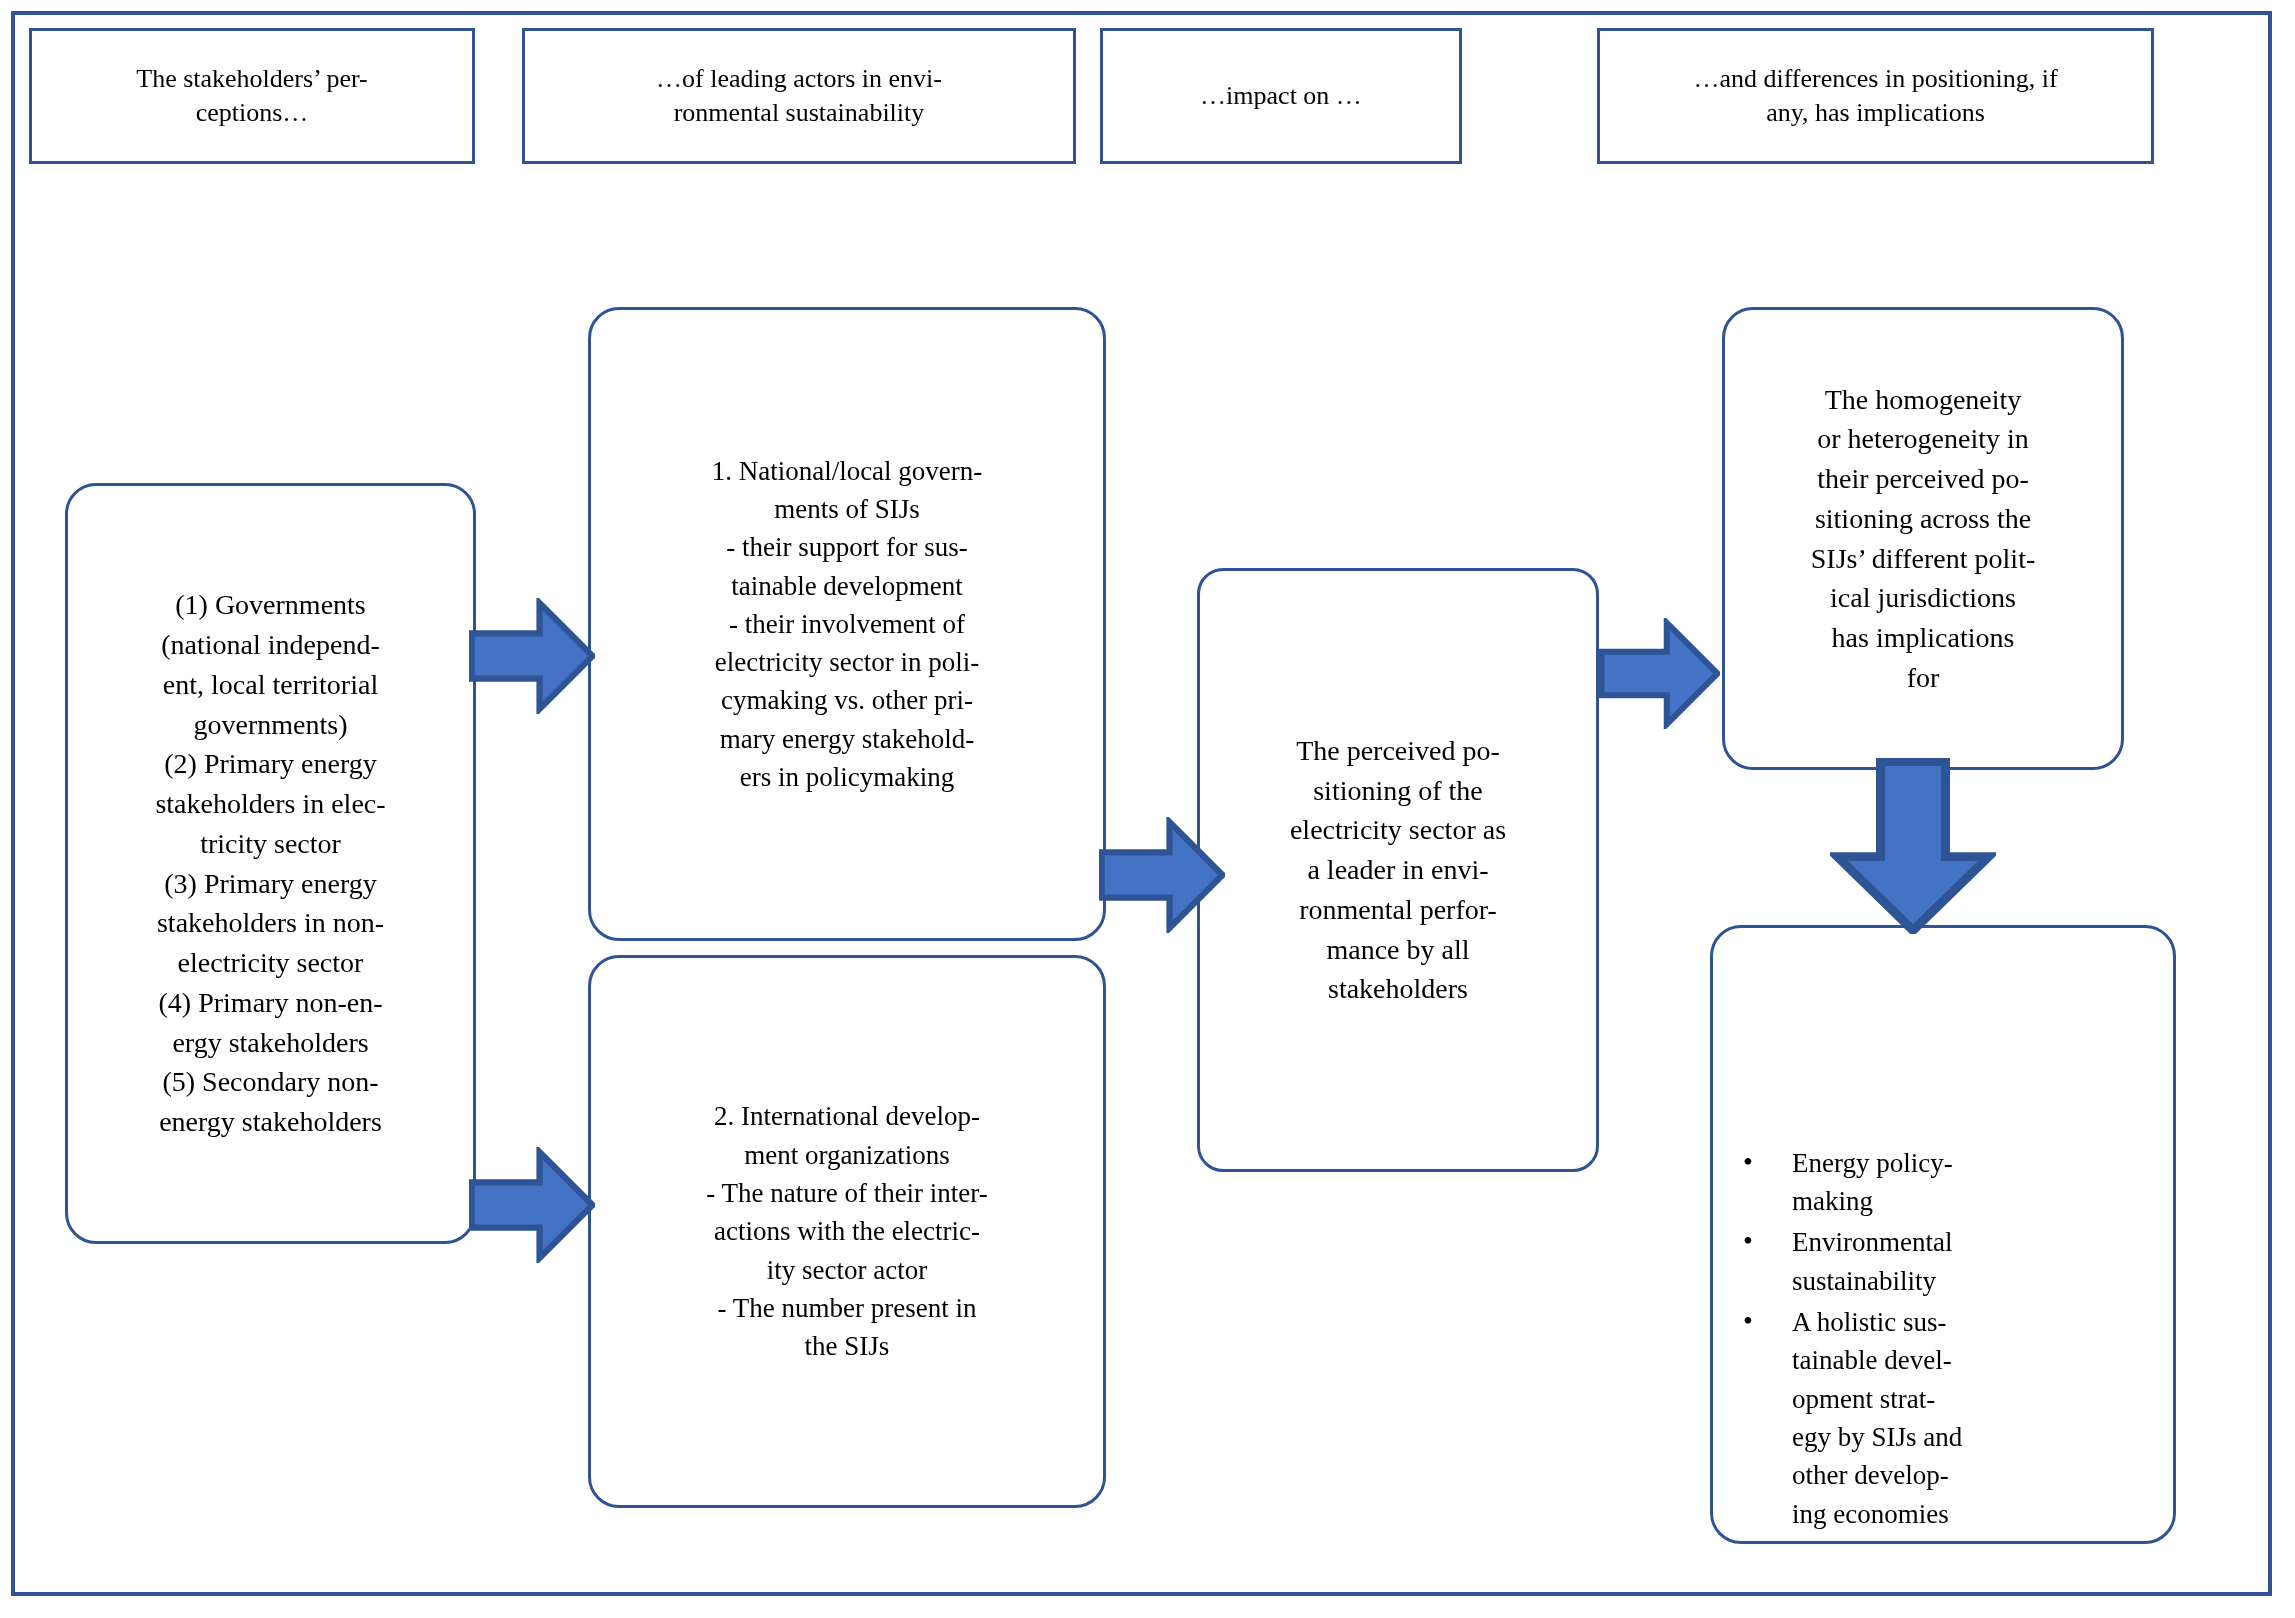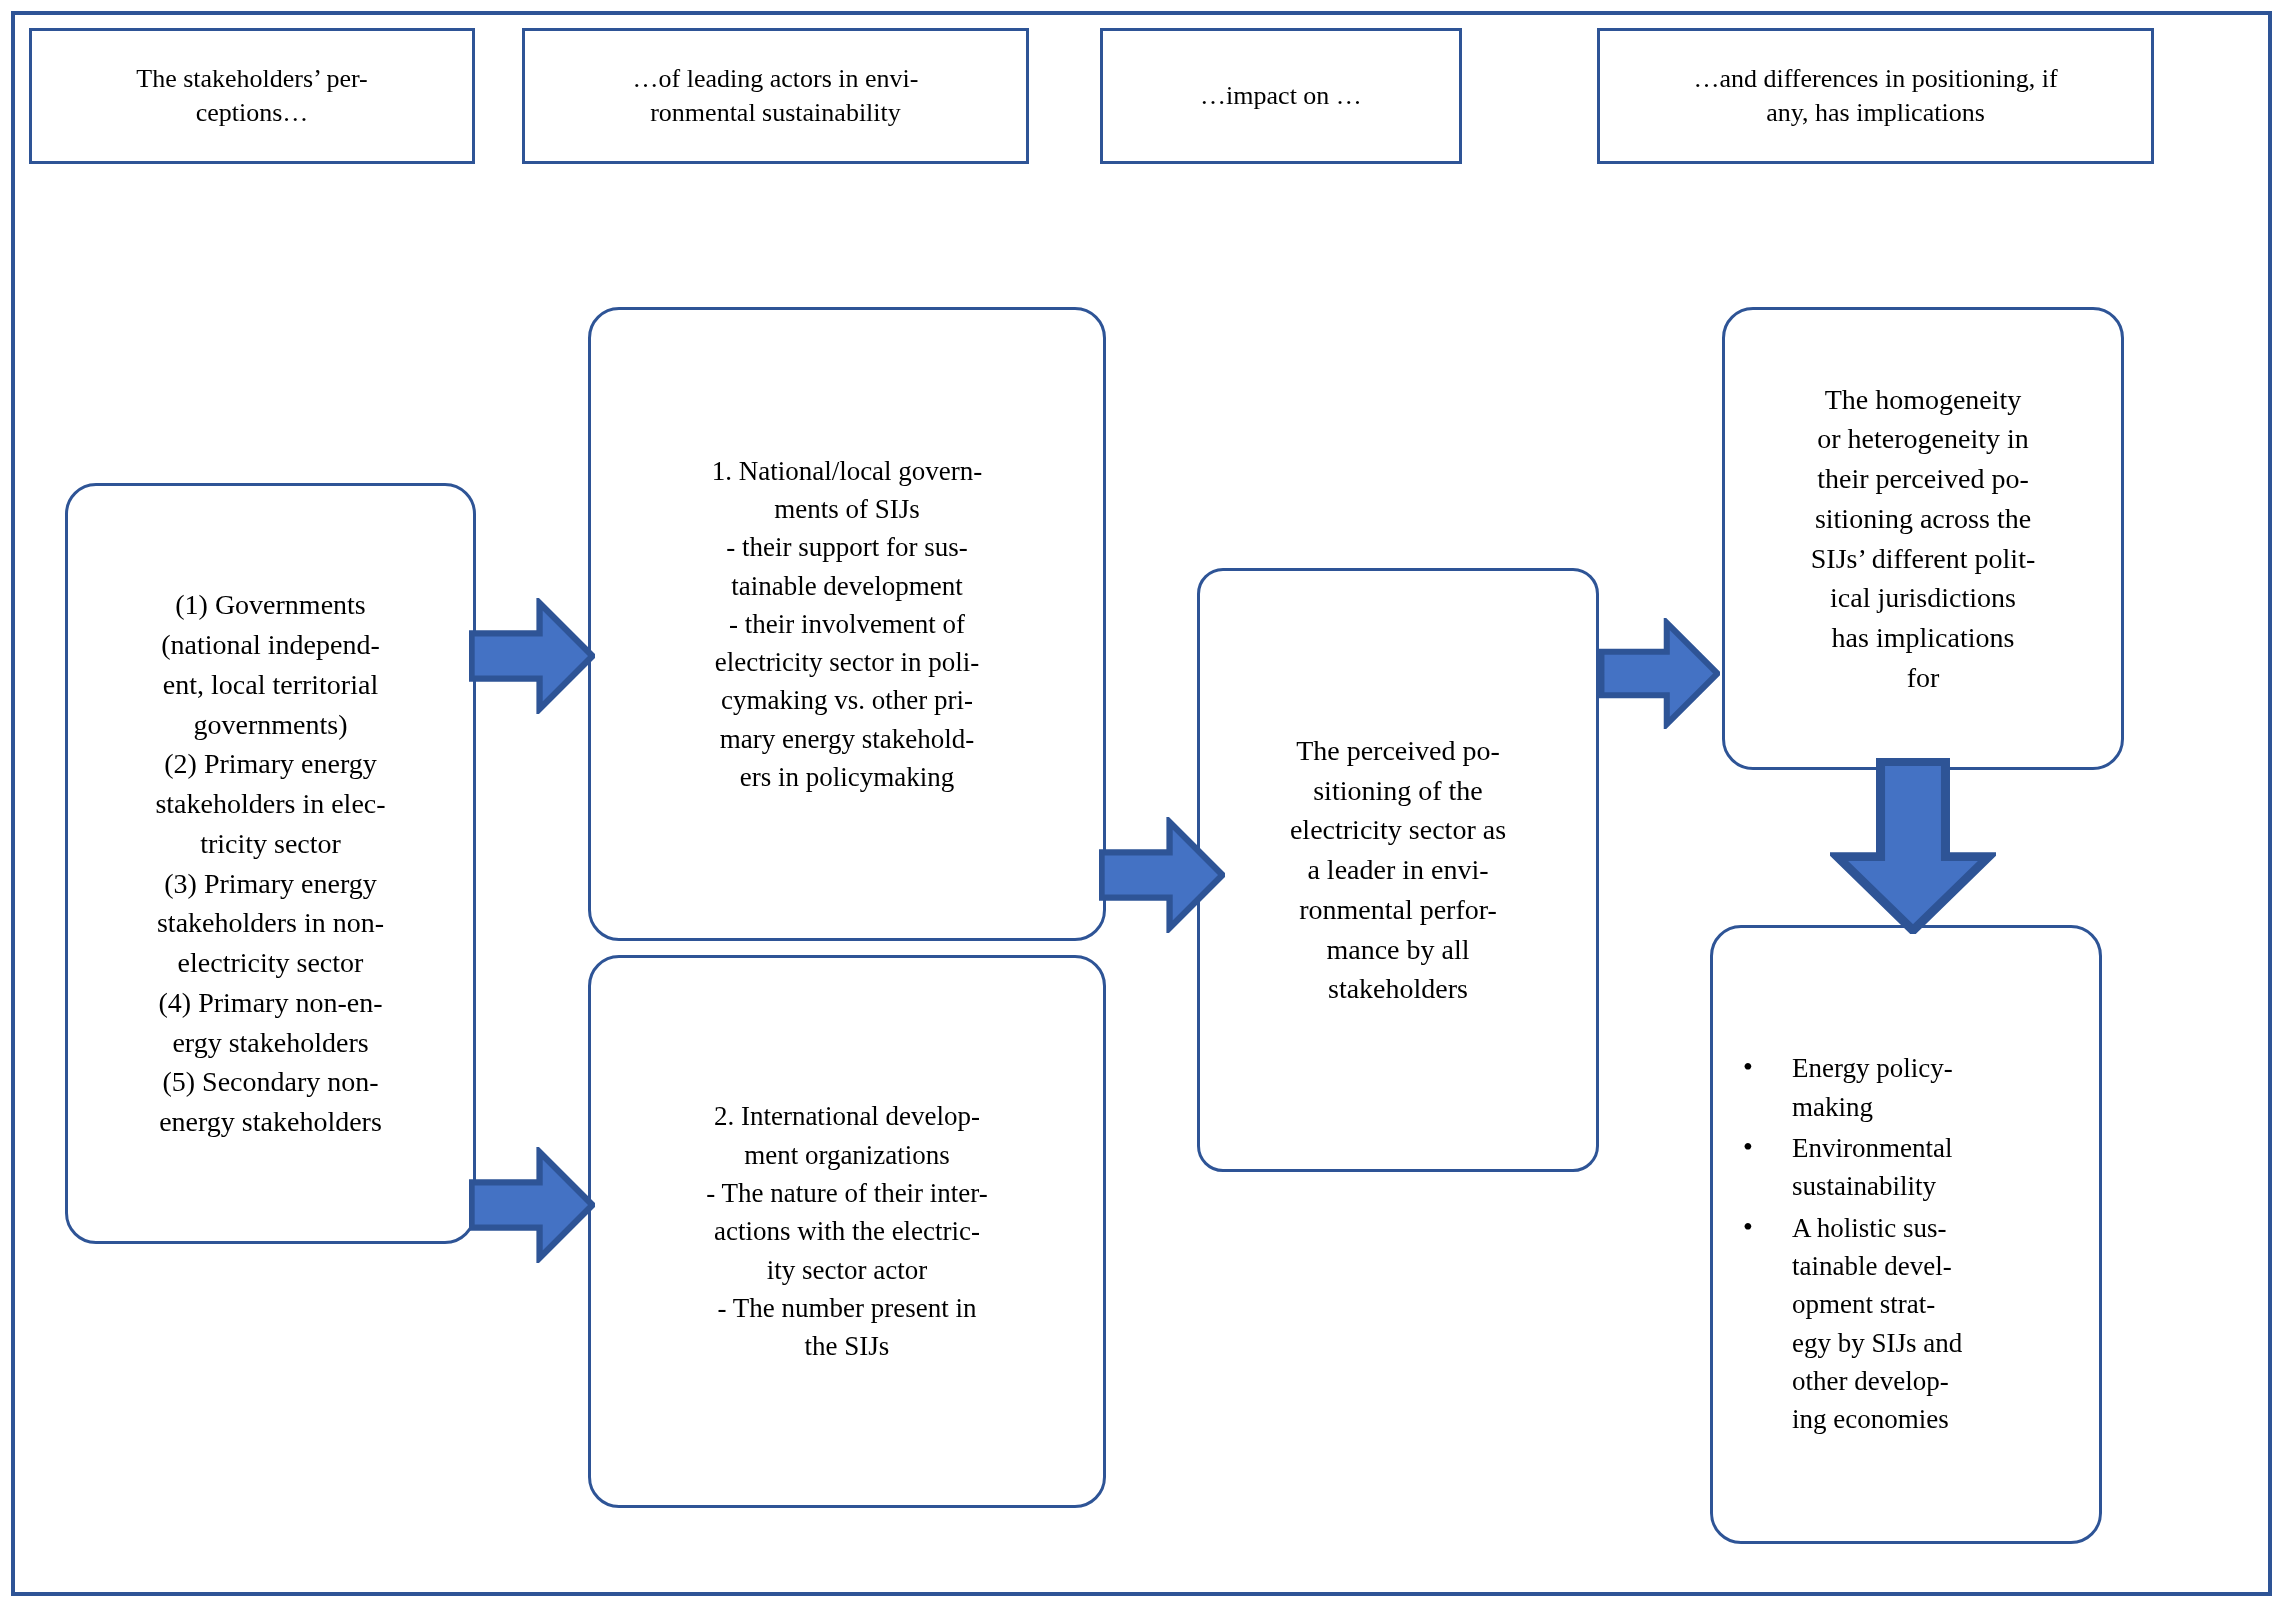--- a/index.html
+++ b/index.html
@@ -95,21 +95,21 @@
 <body>
 
 <div id="diagram-frame">
 
   <div class="header-box" style="left:14px; top:13px; width:446px; height:136px;">
     <span>
       The stakeholders’ per-<br>ceptions…
     </span>
   </div>
 
-  <div class="header-box" style="left:507px; top:13px; width:507px; height:136px;font-family:Liberation Serif, serif;">
+  <div class="header-box" style="left:507px; top:13px; width:554px; height:136px;font-family:Liberation Serif, serif;">
     <span>
       …of leading actors in envi-<br>ronmental sustainability
     </span>
   </div>
 
   <div class="header-box" style="left:1085px; top:13px; width:362px; height:136px;">
     <span>…impact on …</span>
   </div>
 
   <div class="header-box" style="left:1582px; top:13px; width:557px; height:136px;">
@@ -181,21 +181,21 @@
       or heterogeneity in<br>
       their perceived po-<br>
       sitioning across the<br>
       SIJs’ different polit-<br>
       ical jurisdictions<br>
       has implications<br>
       for
     </div>
   </div>
 
-  <div class="round-box" style="left:1695px; top:910px; width:392px; height:619px; align-items:center; padding-top:27px;">
+  <div class="round-box" style="left:1695px; top:910px; width:466px; height:619px; align-items:flex-end; padding-top:27px;">
     <ul class="bullet-list">
       <li>Energy policy-<br>making</li>
       <li>Environmental<br>sustainability</li>
       <li>A holistic sus-<br>tainable devel-<br>opment strat-<br>egy by SIJs and<br>other develop-<br>ing economies</li>
     </ul>
   </div>
 
   <div class="arrow" style="left:454px; top:583px; width:126px; height:116px;">
     <svg viewBox="0 0 100 92" preserveAspectRatio="none">
       <polygon points="2,28 56,28 56,4 98,46 56,88 56,64 2,64" fill="#4472C4" stroke="#2E5496" stroke-width="5" stroke-linejoin="miter"></polygon>

